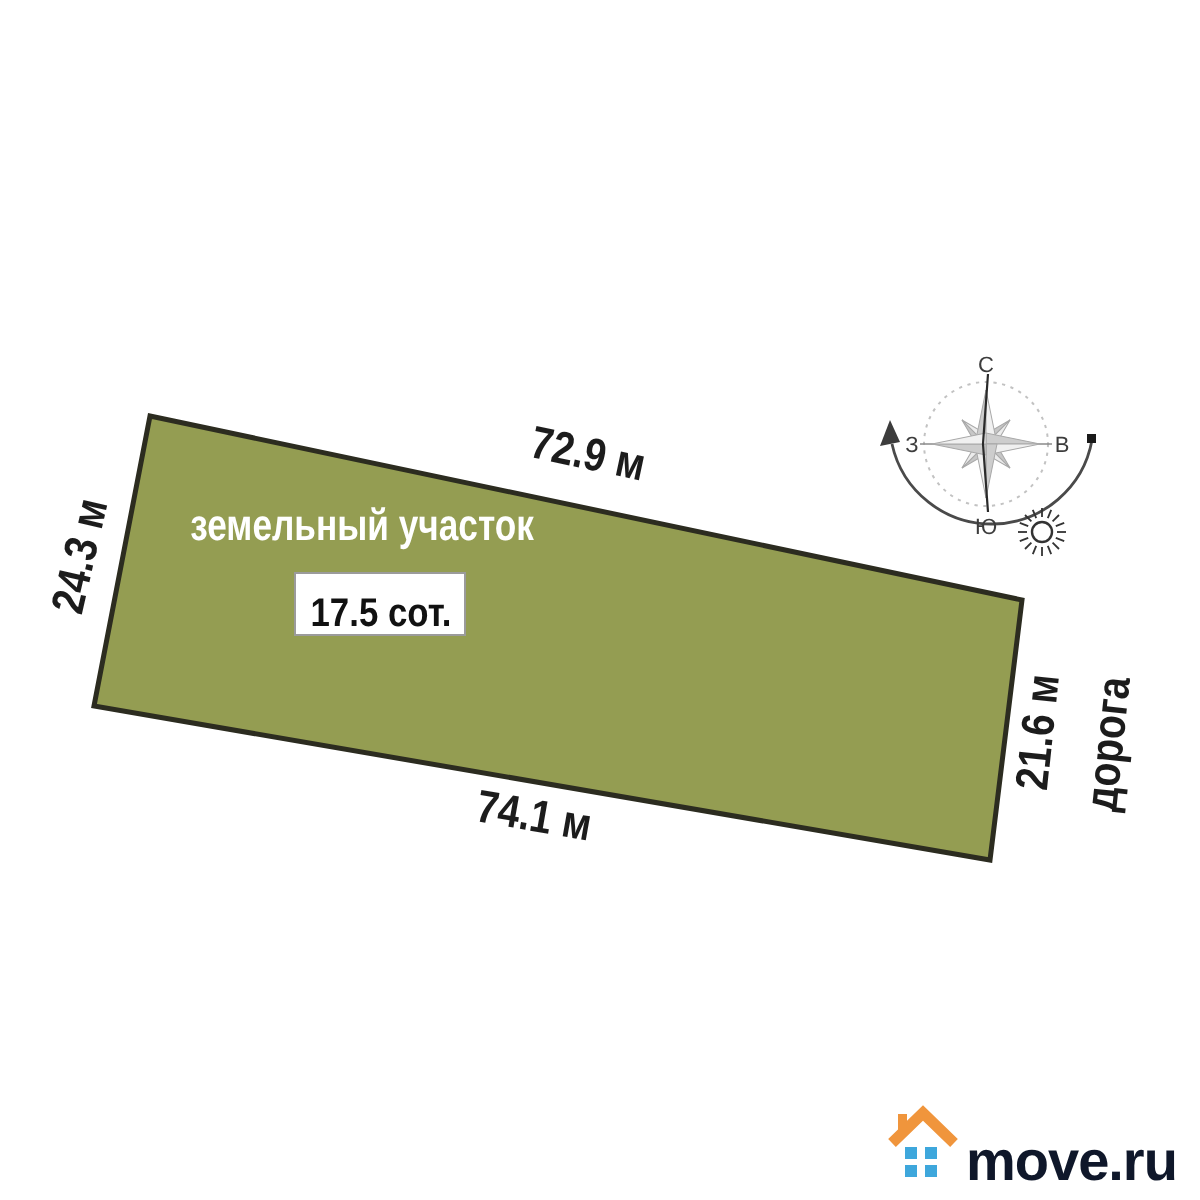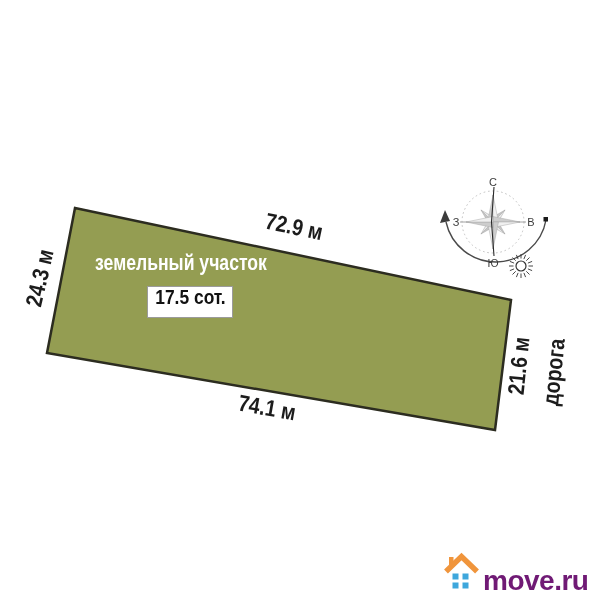--- a/index.html
+++ b/index.html
@@ -13,21 +13,21 @@
     white-space:nowrap;line-height:1;
   }
   .plot-title{
     position:absolute;font-size:22px;font-weight:600;color:#ffffff;
     white-space:nowrap;line-height:1;
     transform:translate(-50%,-50%) scaleX(0.8);
   }
   .area-badge{
     position:absolute;left:147px;top:286px;width:86px;height:32px;
     background:#ffffff;border:1px solid #9b9b9b;box-sizing:border-box;
-    display:flex;align-items:flex-start;justify-content:center;
+    display:flex;align-items:flex-end;justify-content:center;
   }
   .area-badge span{
     font-size:20px;font-weight:600;color:#111;white-space:nowrap;
     transform:scaleX(0.87);line-height:1;
   }
   .compass-label{font-size:11px;fill:#3d3d3d;font-family:"Liberation Sans",sans-serif;}
   .logo{
     position:absolute;left:443px;top:551px;width:150px;height:46px;
     display:flex;align-items:flex-end;cursor:pointer;
   }
@@ -143,16 +143,16 @@
     <svg width="44" height="46" viewBox="0 0 44 46">
       <rect x="6" y="6" width="4.5" height="9" fill="#f0953c"></rect>
       <path d="M3,20.5 L18.5,5.5 L34,20.5" fill="none" stroke-width="5.5" stroke="#f0953c"></path>
       <g>
         <rect x="9.5" y="22.5" width="6" height="6" fill="#3ea7dc"></rect>
         <rect x="19.5" y="22.5" width="6" height="6" fill="#3ea7dc"></rect>
         <rect x="9.5" y="31.5" width="6" height="6" fill="#3ea7dc"></rect>
         <rect x="19.5" y="31.5" width="6" height="6" fill="#3ea7dc"></rect>
       </g>
     </svg>
-    <div class="logo-text" style="color:#701a75;">move.ru</div>
+    <div class="logo-text" style="color:#0f172a;">move.ru</div>
   </div>
 
 </div>
 
 </body></html>

